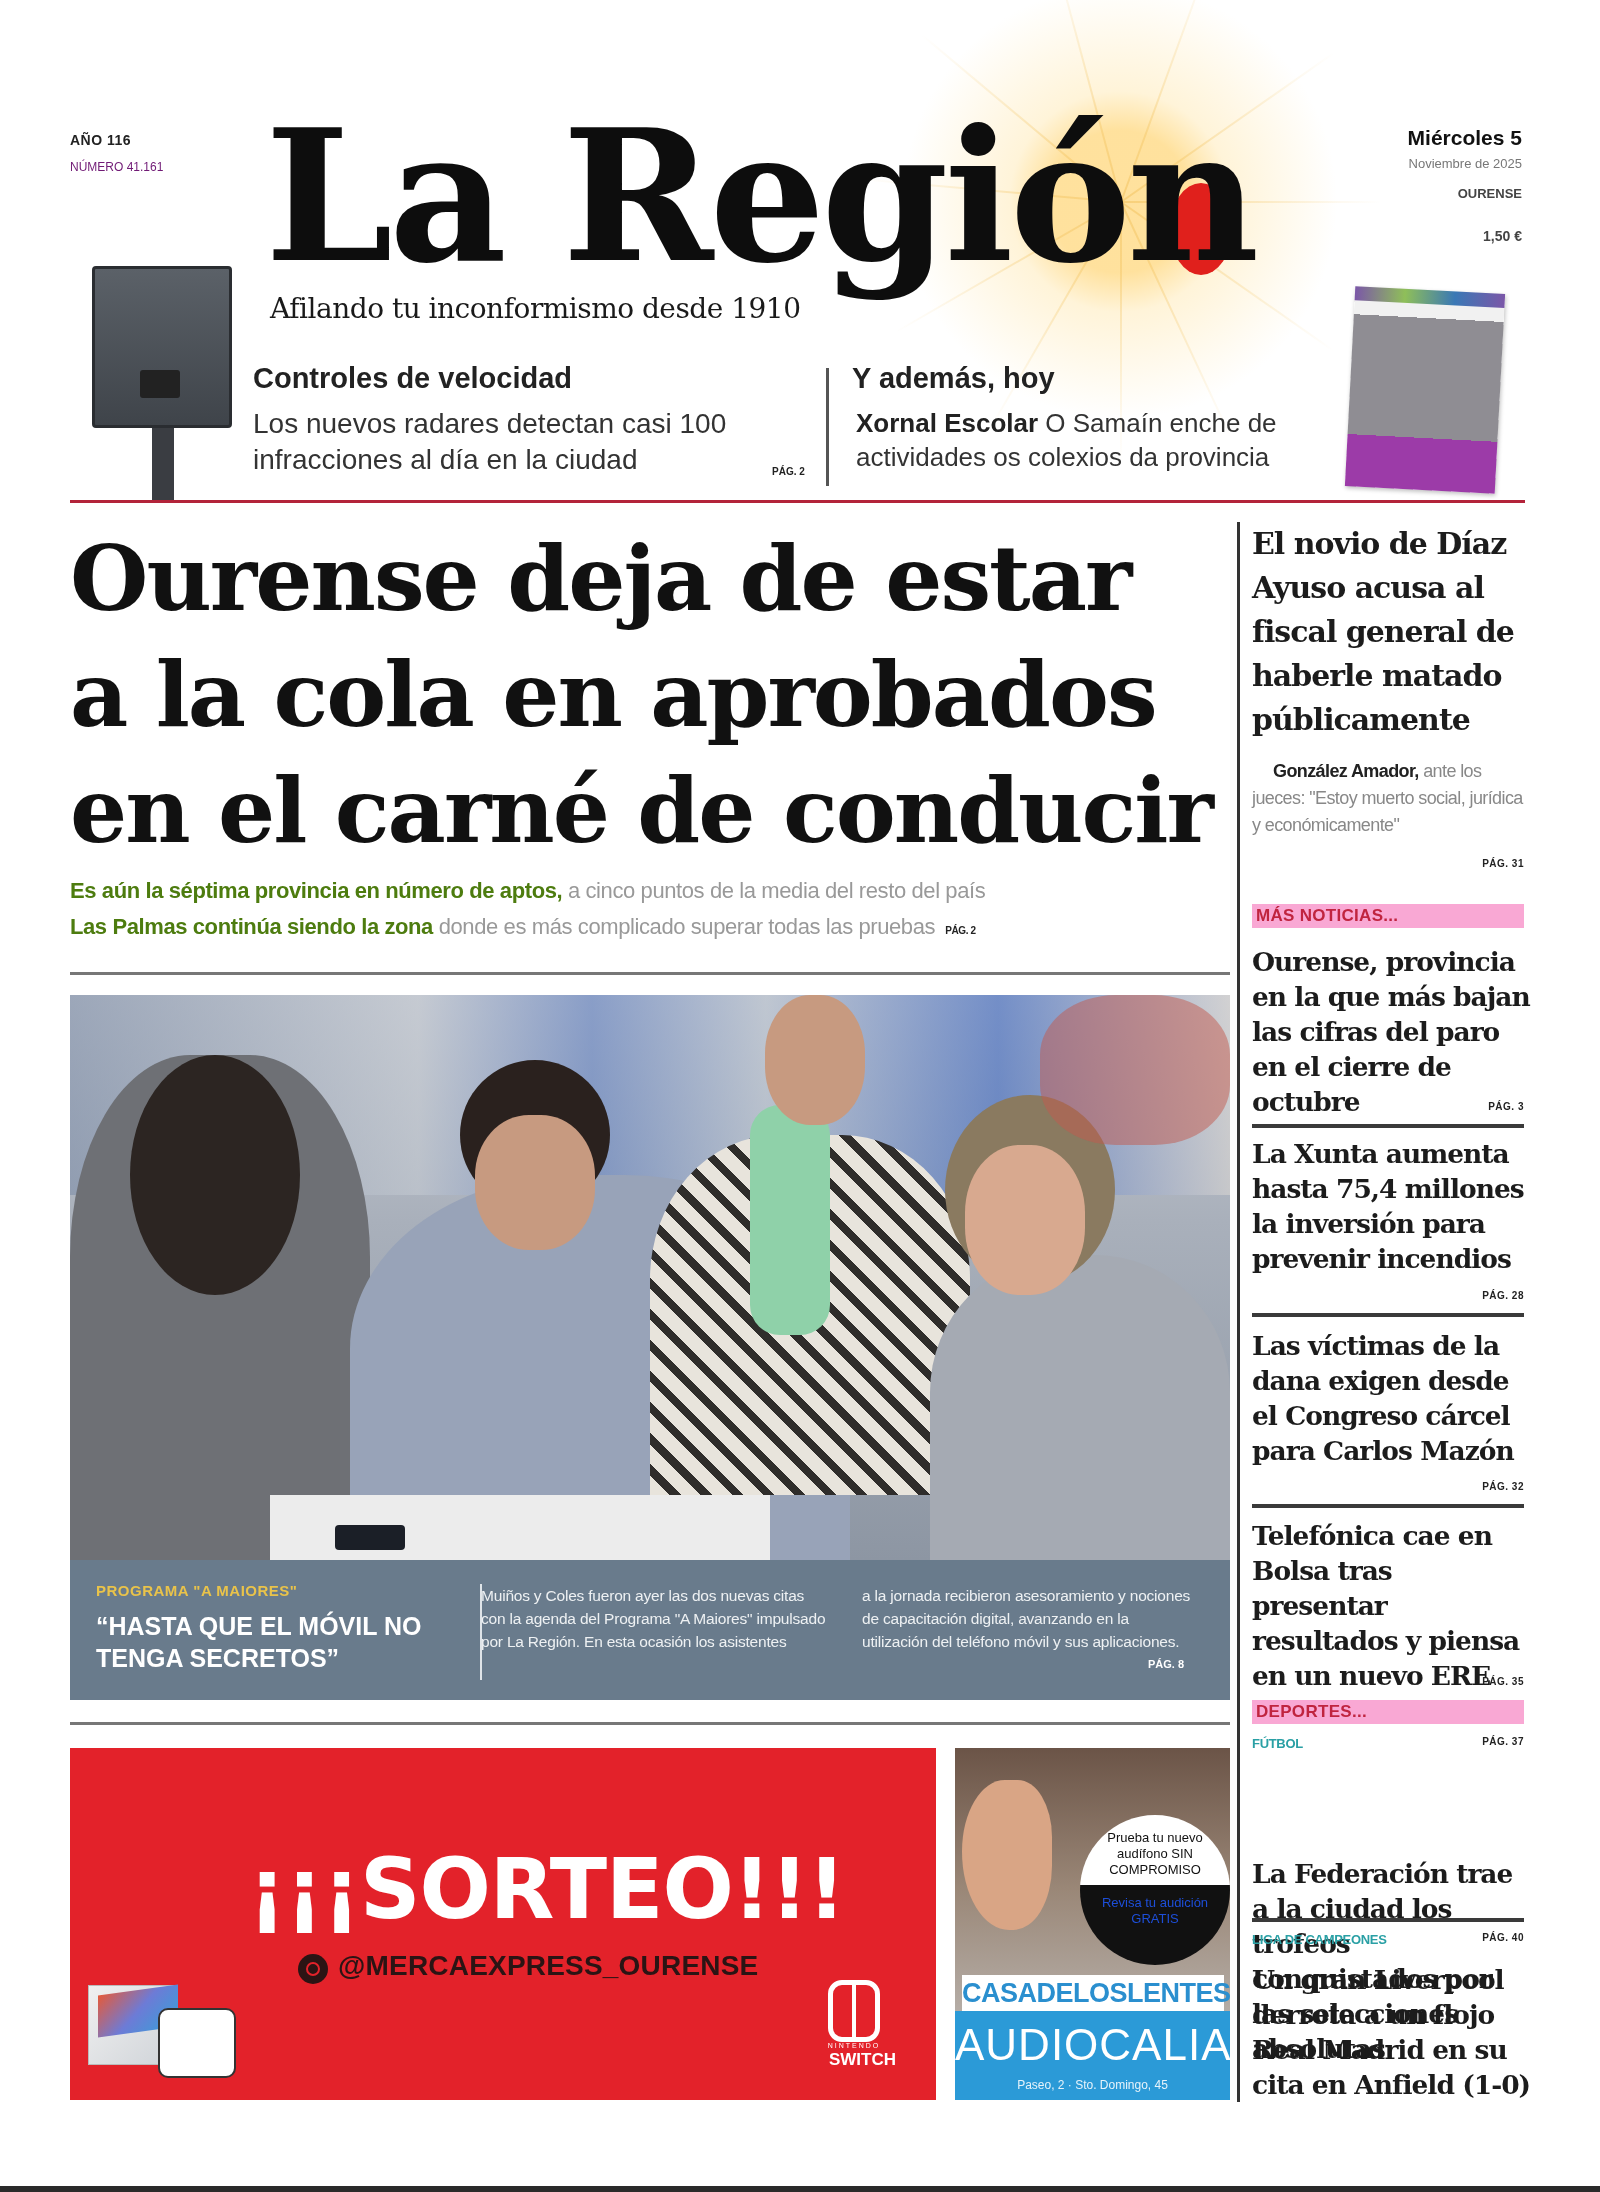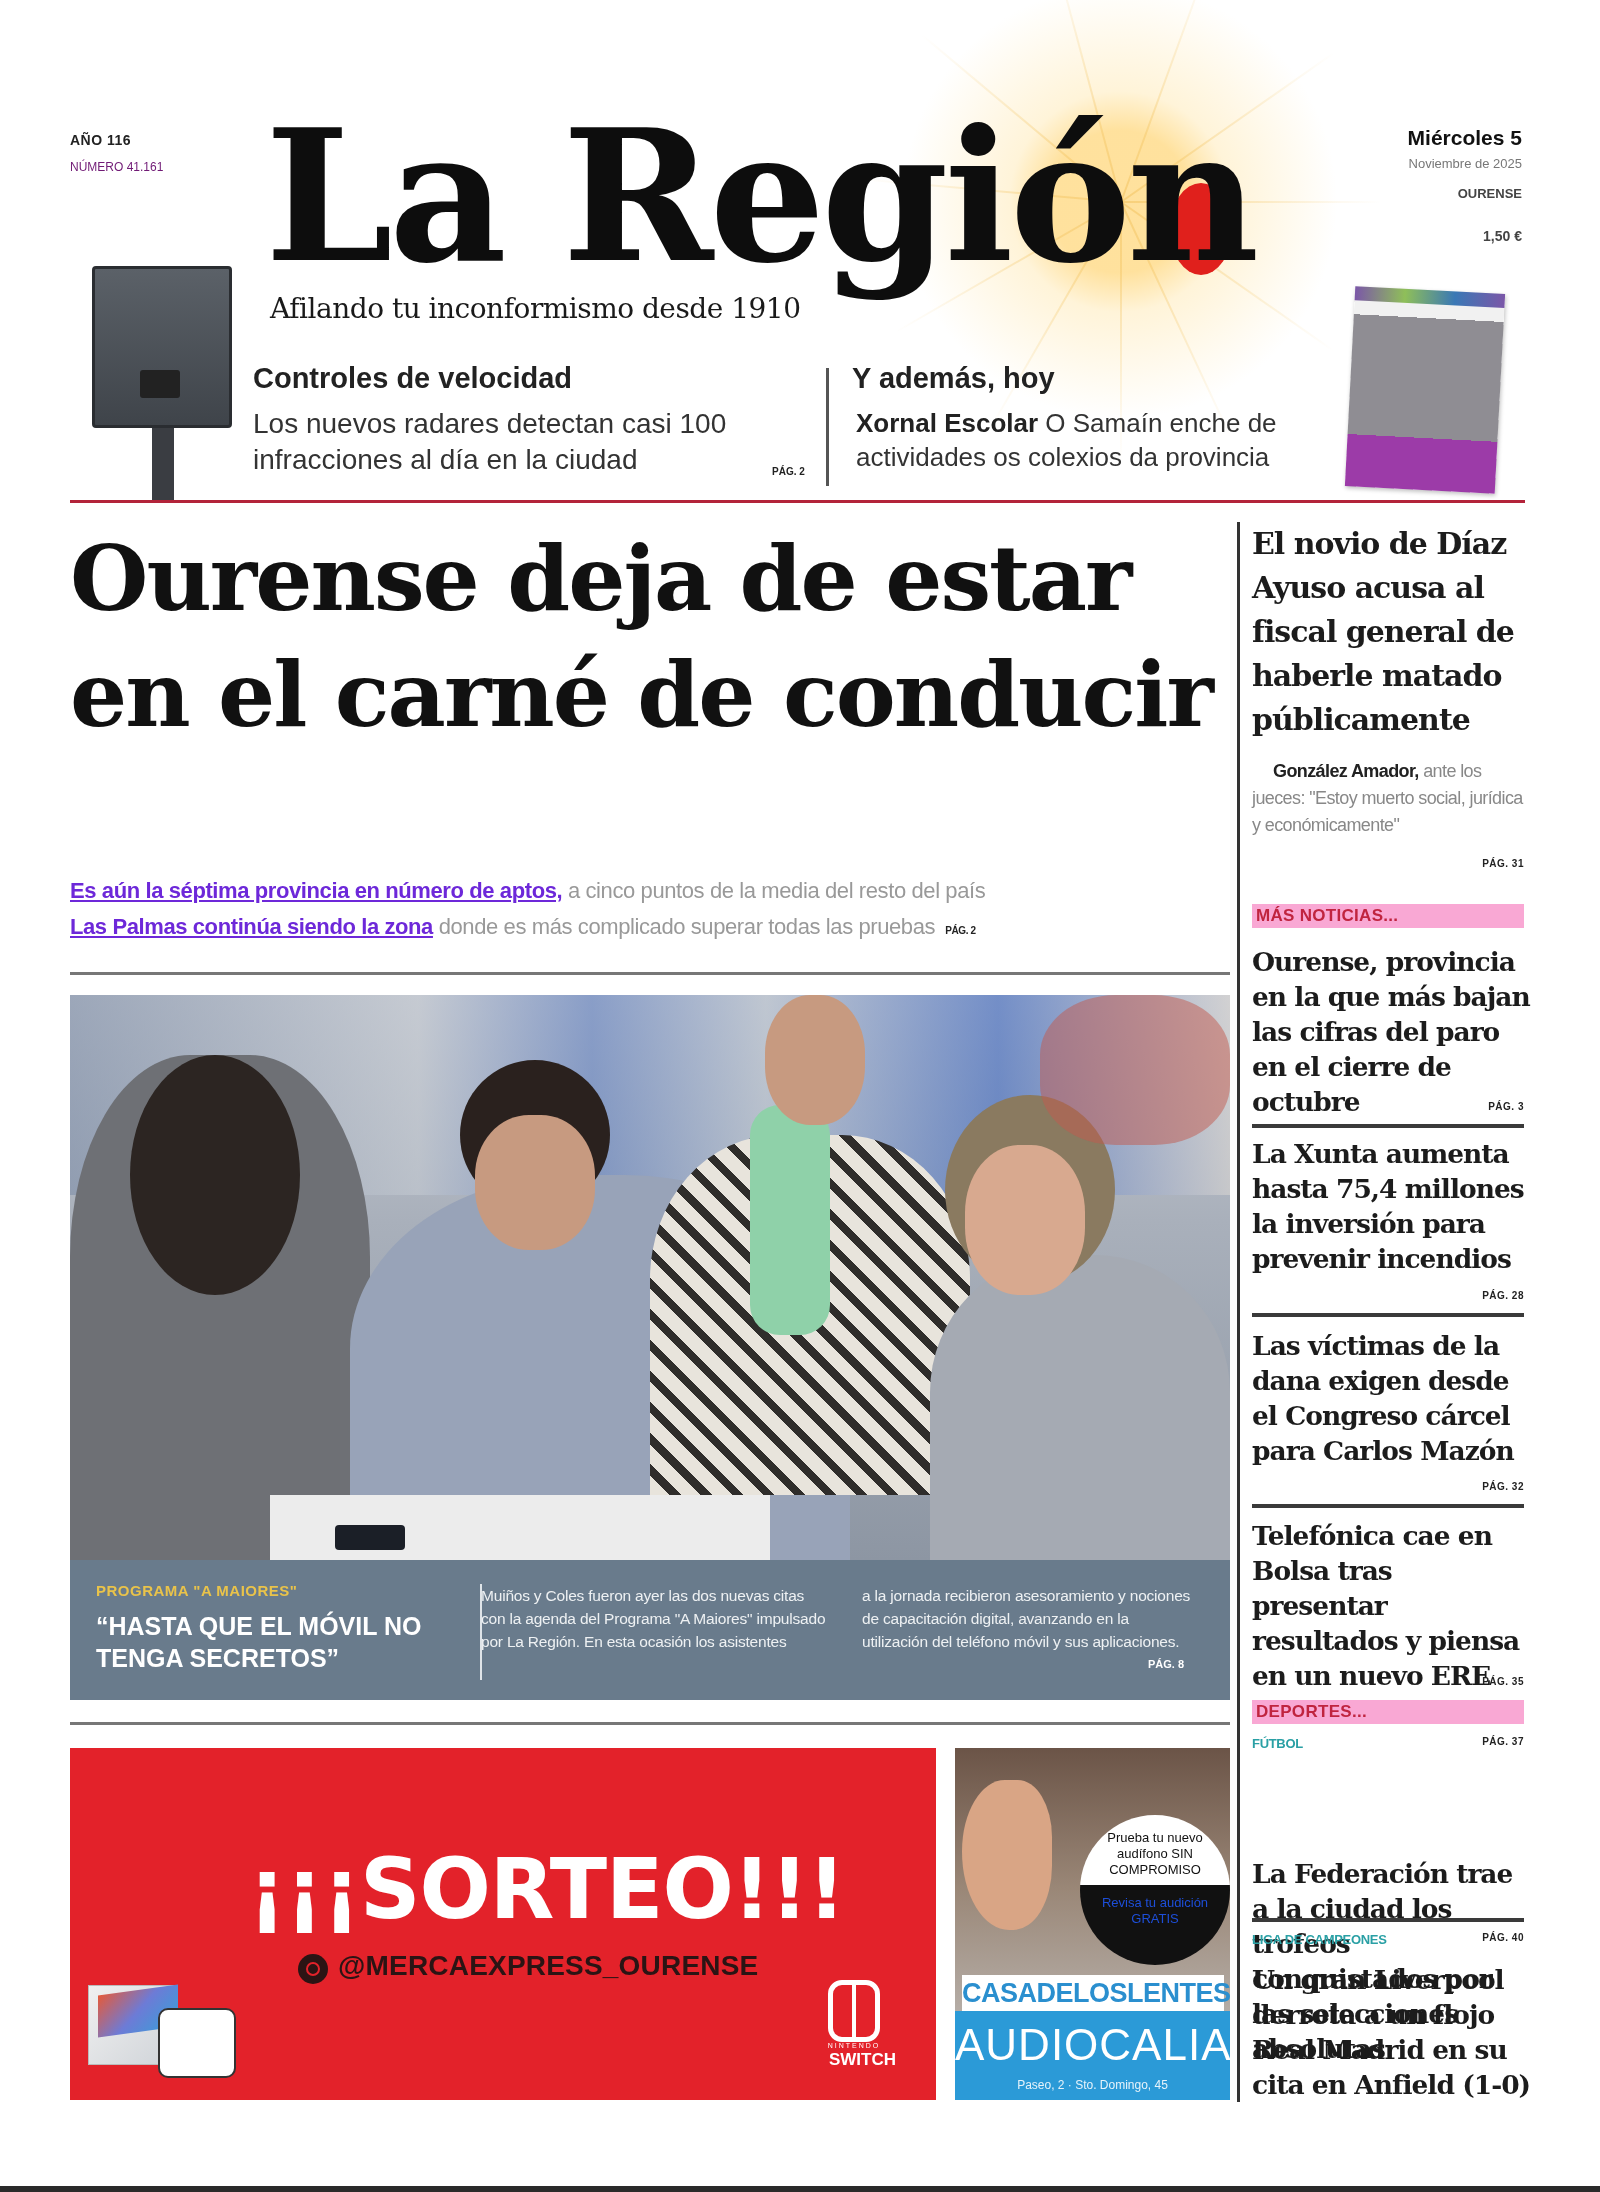--- a/index.html
+++ b/index.html
@@ -54,21 +54,21 @@
     .xornal-cover .strip { position: absolute; left: 0; top: 0; width: 100%; height: 14px; background: linear-gradient(90deg,#7b57a8,#8fbf59,#3a78b5,#7b57a8); }
 
     .red-rule { left: 70px; top: 500px; width: 1455px; height: 3px; background: #b3233a; }
 
     
     .headline {
       left: 70px; top: 520px; width: 1170px; font-family: "DejaVu Serif", serif; font-weight: bold;
       font-size: 90px; line-height: 116px; color: #111; letter-spacing: -2px;
     }
     .deck { left: 70px; width: 1170px; font-size: 22px; line-height: 30px; color: #999; white-space: nowrap; letter-spacing: -0.4px; }
-    .deck b { color: #6d28d9; text-decoration: underline; }
+    .deck b { color: #4d7c0f; }
     .deck .pag { font-size: 10px; font-weight: bold; color: #222; margin-left: 10px; }
 
     .hrule { position: absolute; left: 70px; width: 1160px; height: 3px; background: #777; }
 
     
     .photo {
       left: 70px; top: 995px; width: 1160px; height: 565px; overflow: hidden;
       background: linear-gradient(180deg,#c9ccd3 0%, #a9b0bb 40%, #8d96a3 100%);
     }
     .photo .blk { position: absolute; }
@@ -168,20 +168,21 @@
 <div class="abs teaser-body" style="left:856px; top:406px; width:480px; font-size:26px; line-height:34px;"><b style="color:#222">Xornal Escolar</b> <span>O Samaín enche de actividades os colexios da provincia</span></div>
 
 <div class="abs xornal-cover">
     <div class="strip"></div>
   </div>
 
 <div class="abs red-rule"></div>
 
 <div class="abs headline">
   <div>Ourense deja de estar</div>
+  <div>a la cola en aprobados</div>
   <div>en el carné de conducir</div>
 </div>
 
 <div class="abs deck" style="top:876px;"><b>Es aún la séptima provincia en número de aptos,</b><span> a cinco puntos de la media del resto del país</span></div>
 <div class="abs deck" style="top:912px;"><b>Las Palmas continúa siendo la zona</b><span> donde es más complicado superar todas las pruebas</span><span class="pag">PÁG. 2</span></div>
 
 <div class="hrule" style="top:972px;"></div>
 
 <div class="abs photo">
   <div class="blk" style="left:0;top:0;width:1160px;height:200px;background:linear-gradient(90deg,#7e8ea8,#c3c9d1 30%,#5f7fc0 45%,#b9c3d0 60%,#3b66c0 80%,#d8d5d2);opacity:0.6;"></div>

